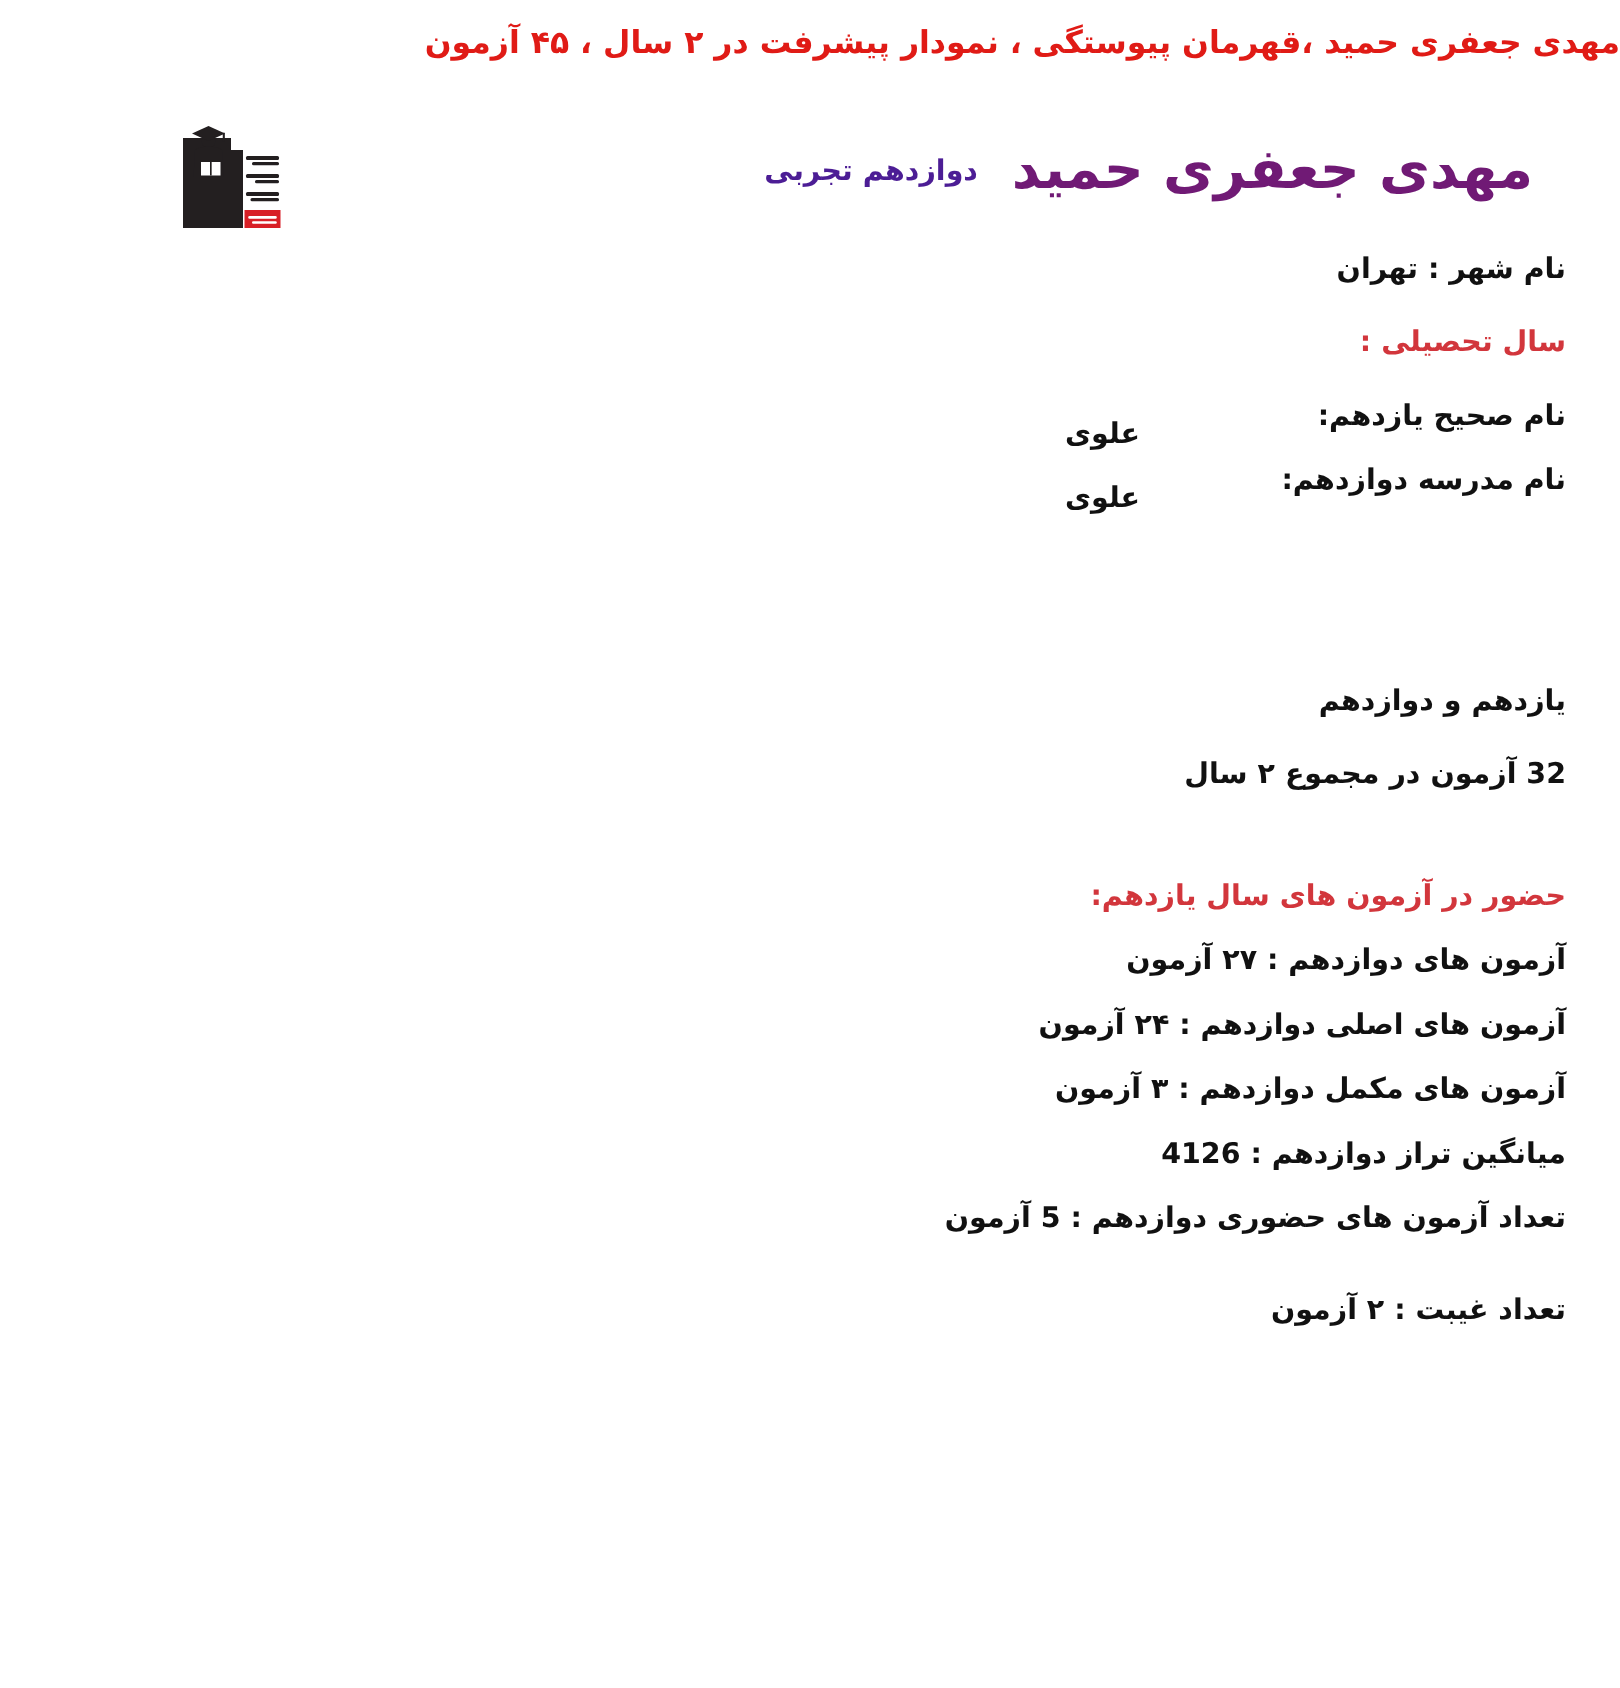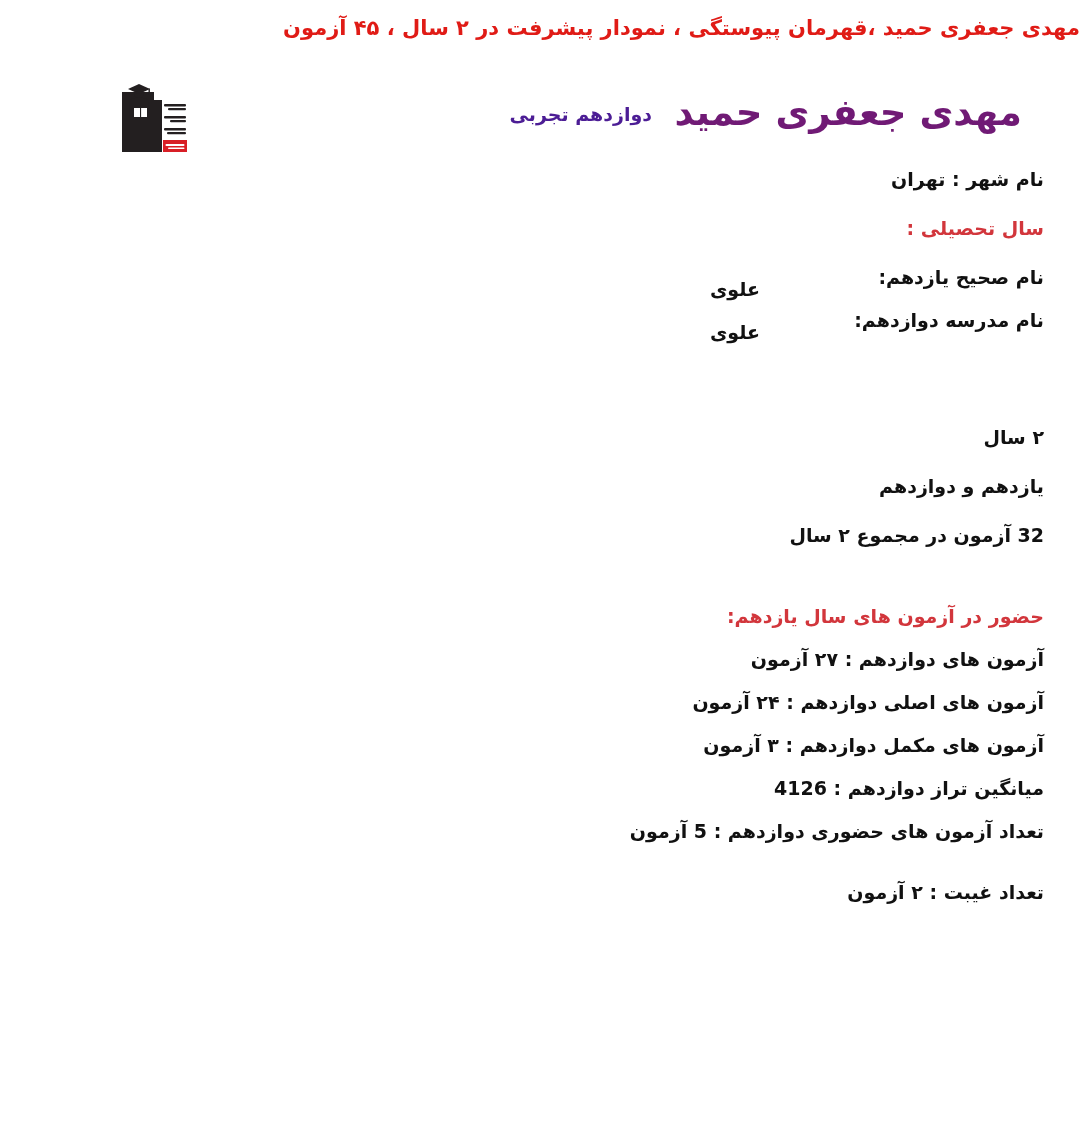--- a/index.html
+++ b/index.html
@@ -170,21 +170,20 @@
   <div class="kv">
     <span class="kv-label">نام مدرسه دوازدهم:</span>
     <span class="kv-value">علوی</span>
   </div>
 
   <div class="gap-xl"></div>
   <div class="gap-md"></div>
 
   <div class="gap-lg"></div>
 
-  <div class="line black">۲ سال</div>
   <div class="gap-lg"></div>
 
   <div class="line black">یازدهم و دوازدهم</div>
   <div class="gap-lg"></div>
 
   <div class="line black">32 آزمون در مجموع ۲ سال</div>
 
   <div class="gap-xl"></div>
   <div class="gap-sm"></div>
 

